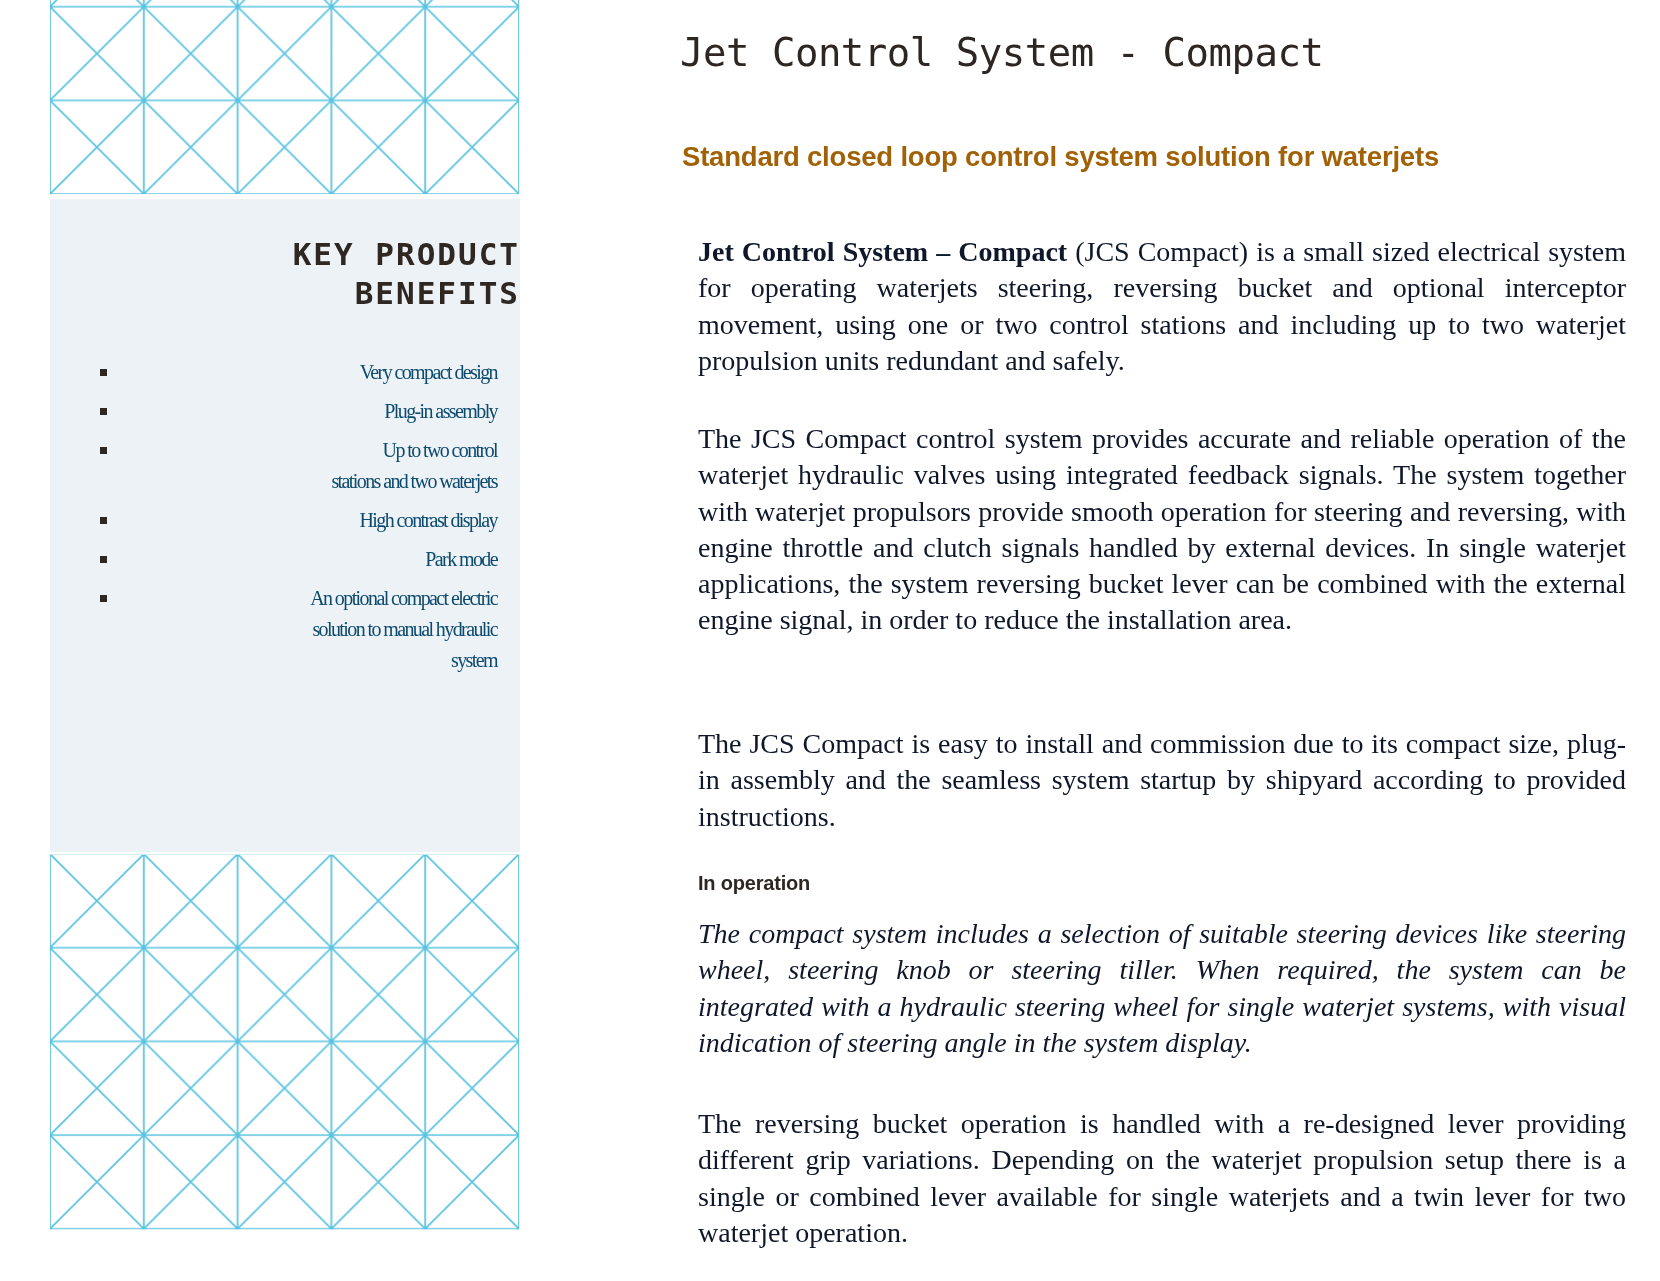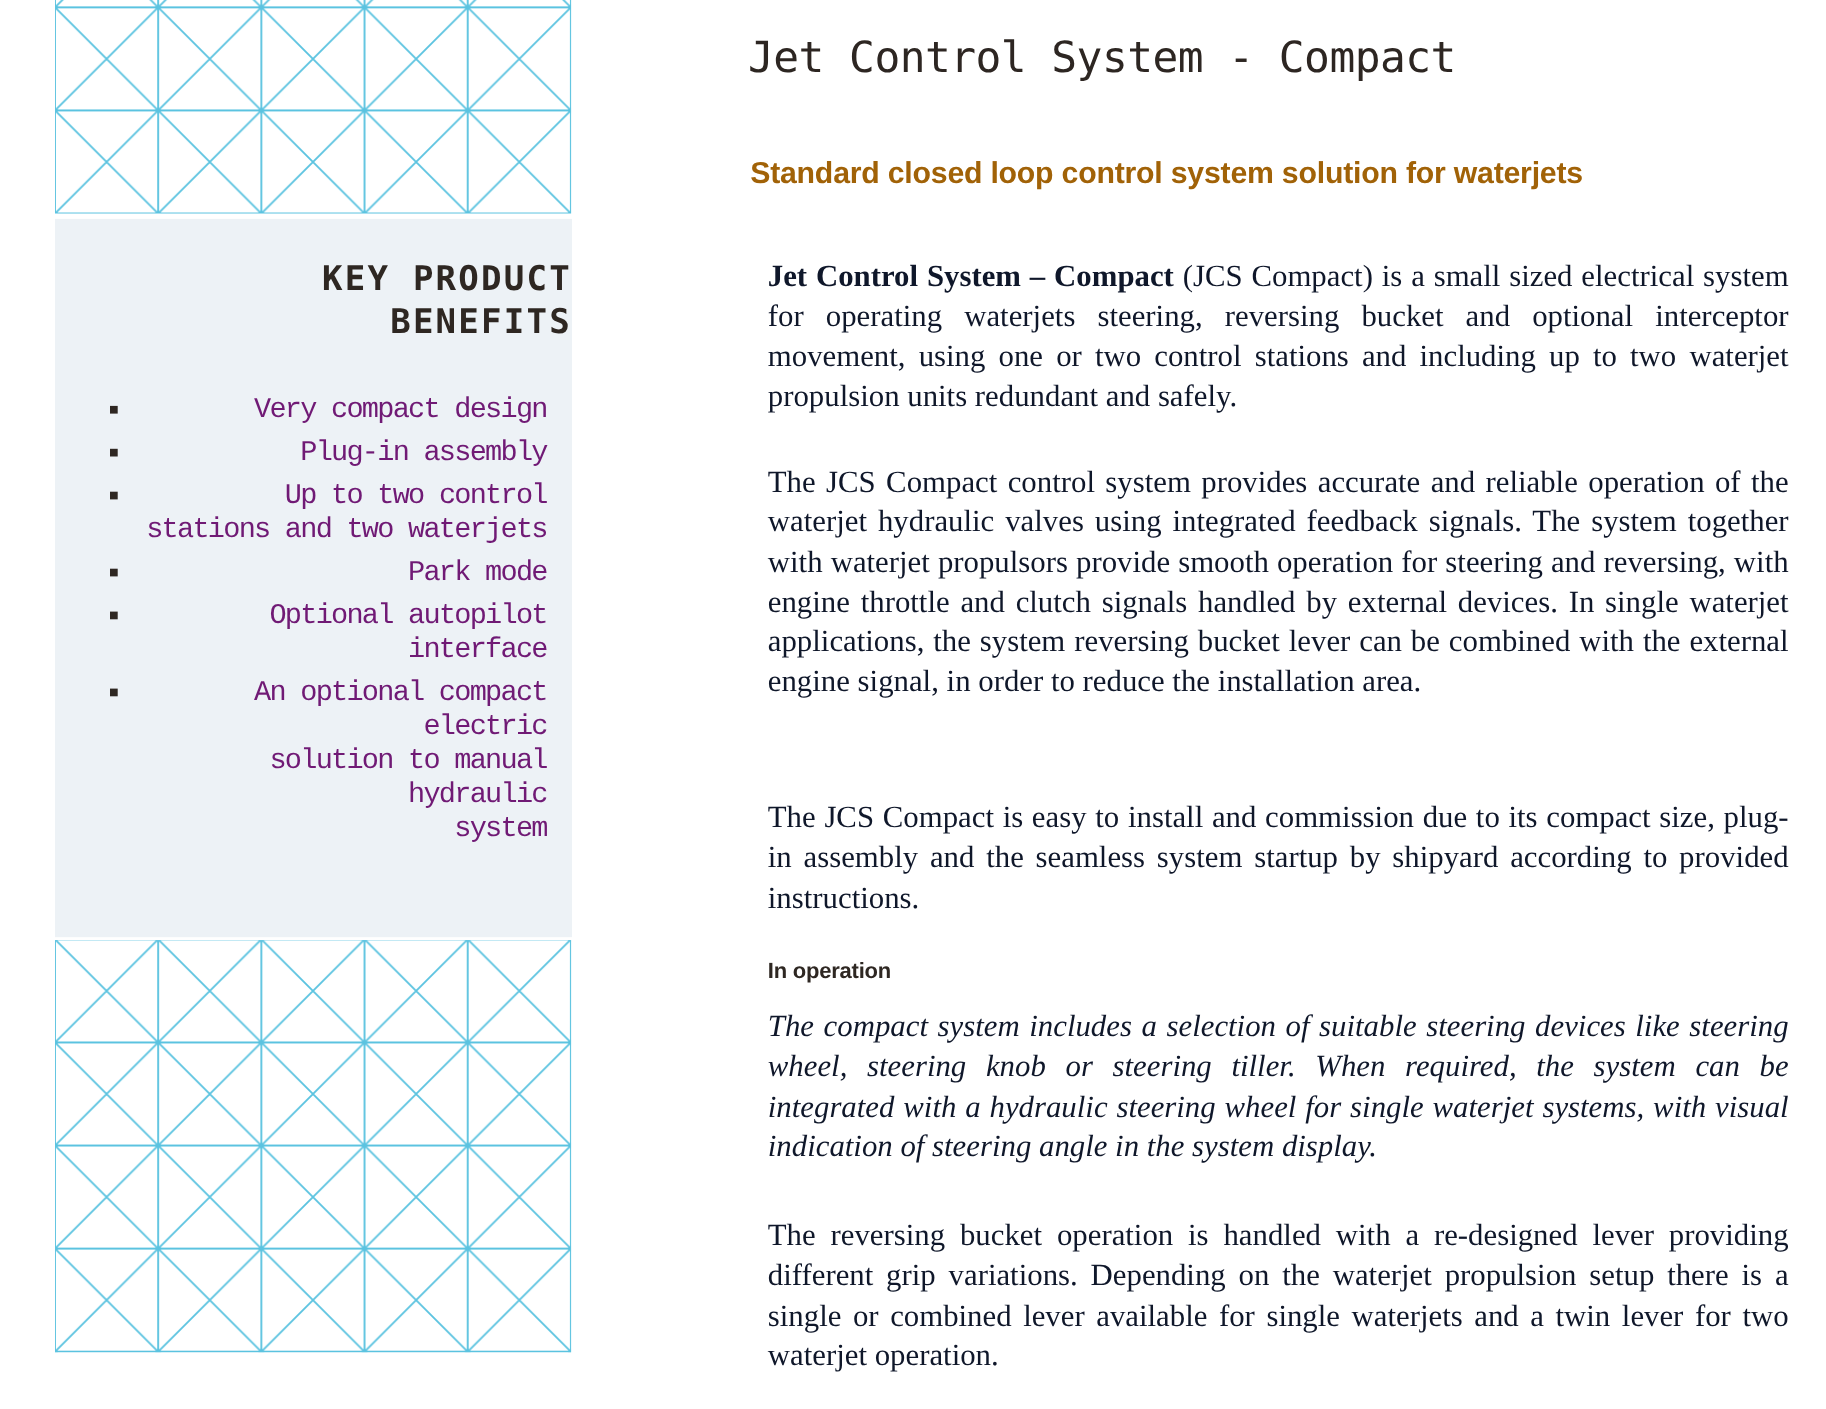--- a/index.html
+++ b/index.html
@@ -37,25 +37,25 @@
     font-size: 31px;
     line-height: 39px;
     letter-spacing: 2px;
     color: #2e2722;
     white-space: pre-line;
   }
   .benefits-list {
     margin: 44px 0 0 0;
     padding: 0;
     list-style: none;
-    font-family: Liberation Mono, monospace;
-    font-size: 26px;
+    font-family: Liberation Serif, serif;
+    font-size: 20px;
     letter-spacing: -1.6px;
     line-height: 31px;
-    color: #701a75;
+    color: #0c4a6e;
     width: 400px;
   }
   .benefits-list li {
     position: relative;
     padding-left: 25px;
     margin-bottom: 8px;
     white-space: pre-line;
   }
   .bullet-sq {
     position: absolute;
@@ -139,23 +139,23 @@
   </svg>
 
   <aside class="benefits-box">
     <h2 class="benefits-heading">KEY PRODUCT
 BENEFITS</h2>
     <ul class="benefits-list">
       <li><span class="bullet-sq"></span><span>Very compact design</span></li>
       <li><span class="bullet-sq"></span><span>Plug-in assembly</span></li>
       <li><span class="bullet-sq"></span><span>Up to two control
 stations and two waterjets</span></li>
+      <li><span class="bullet-sq"></span><span>High contrast display</span></li>
       <li><span class="bullet-sq"></span><span>Park mode</span></li>
-      <li><span class="bullet-sq"></span><span>Optional autopilot
-interface</span></li>
+      <li><span class="bullet-sq"></span></li>
       <li><span class="bullet-sq"></span><span>An optional compact electric
 solution to manual hydraulic
 system</span></li>
     </ul>
   </aside>
 
   <svg class="pattern pattern-bottom" width="470" height="376" viewBox="0 0 470 376" aria-hidden="true">
     <rect x="0" y="0.6" width="469.2" height="374.8" fill="url(#tri-grid)"></rect>
   </svg>
 

